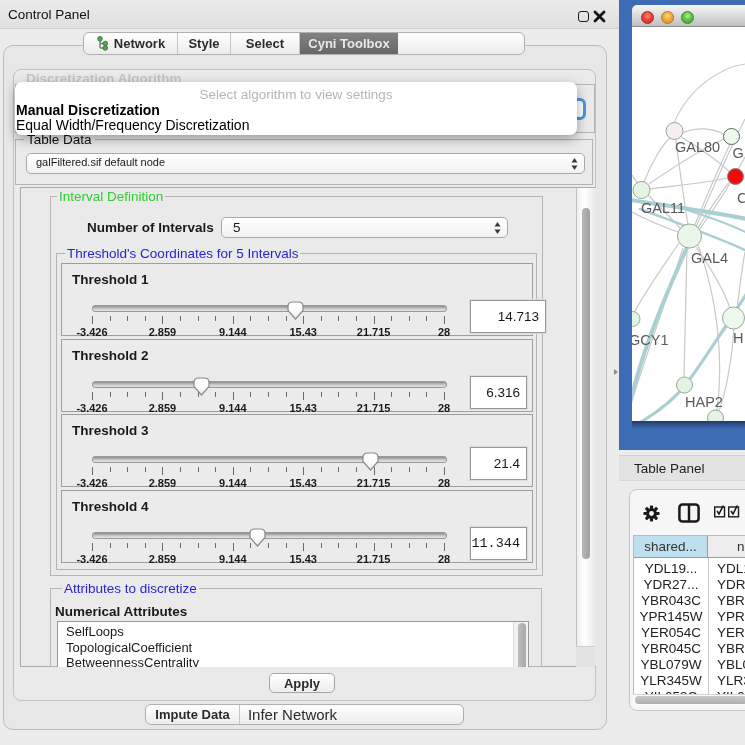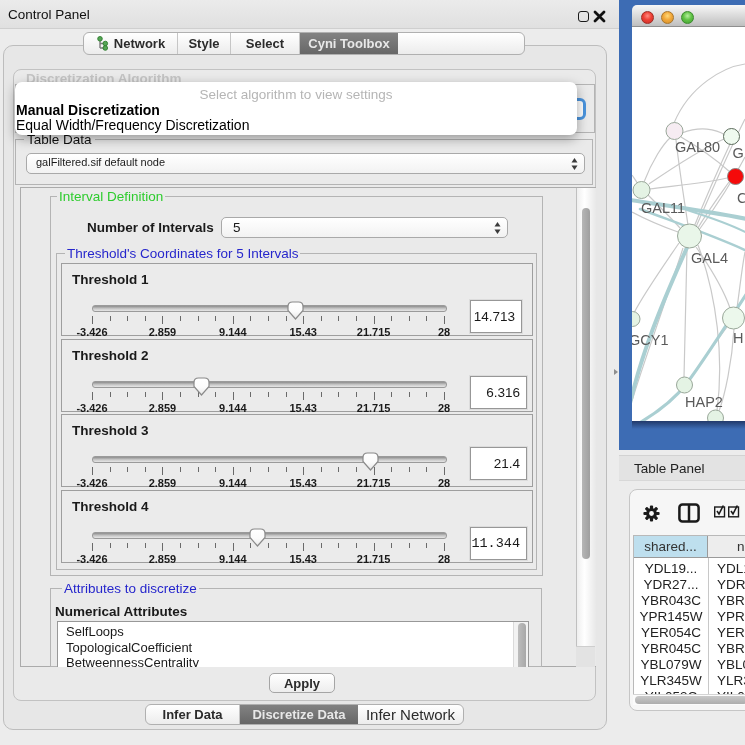--- a/index.html
+++ b/index.html
@@ -112,21 +112,21 @@
       <svg class="abs" style="left:225.2px;top:37px;" width="17" height="19" viewBox="0 0 17 19">
     <defs>
           <linearGradient id="tg263" x1="0" y1="0" x2="0" y2="1">
       <stop offset="0" stop-color="#ffffff"></stop>
             <stop offset="0.55" stop-color="#fbfbfb"></stop>
             <stop offset="1" stop-color="#e8e8e8"></stop>
           </linearGradient>
         </defs>
     <path d="M1 5.5 Q1 1 5.5 1 L11.5 1 Q16 1 16 5.5 L16 9.5 L8.5 18 L1 9.5 Z" fill="url(#tg263)" stroke="#8a8a8a" stroke-width="1.2"></path>
       </svg>
-      <div class="abs" style="left:408px;top:36px;width:52px;height:33px;background:#fff;border:1px solid #979797;box-shadow:0 0 0 1px #dcdcdc;box-sizing:border-box;font-size:13.5px;text-align:right;line-height:31px;padding-right:6px;">14.713</div>
+      <div class="abs" style="left:408px;top:36px;width:76px;height:33px;background:#fff;border:1px solid #979797;box-shadow:0 0 0 1px #dcdcdc;box-sizing:border-box;font-size:13.5px;text-align:right;line-height:31px;padding-right:6px;">14.713</div>
     </div>
     <div class="abs" style="left:61px;top:338.5px;width:472px;height:73px;border:1px solid #9e9e9e;box-sizing:border-box;background:#ebebeb;">
       <div class="abs b" style="left:10px;top:8px;font-size:13.5px;">Threshold 2</div>
       <div class="abs" style="left:30px;top:41px;width:353px;height:5px;border-radius:3px;background:linear-gradient(#8d8d8d,#c9c9c9 55%,#e6e6e6);border:0.5px solid #9a9a9a;"></div>
       <div class="abs" style="left:30.0px;top:52px;width:1px;height:8px;background:#6a6a6a;"></div>
       <div class="abs" style="left:47.6px;top:52px;width:1px;height:5px;background:#6a6a6a;"></div>
       <div class="abs" style="left:65.2px;top:52px;width:1px;height:5px;background:#6a6a6a;"></div>
       <div class="abs" style="left:82.8px;top:52px;width:1px;height:5px;background:#6a6a6a;"></div>
       <div class="abs" style="left:100.4px;top:52px;width:1px;height:8px;background:#6a6a6a;"></div>
       <div class="abs" style="left:118.0px;top:52px;width:1px;height:5px;background:#6a6a6a;"></div>
@@ -258,22 +258,21 @@
   <div class="abs" style="right:2.5px;top:1px;width:8px;height:44px;background:linear-gradient(90deg,#bdbdbd,#a8a8a8);border-radius:4px 4px 0 0;"></div>
 </div>
 
 <div class="abs" style="left:21px;top:667px;width:554px;height:6px;background:#eaeaea;"></div>
 
 <div class="abs" style="left:269px;top:673px;width:66px;height:20px;background:linear-gradient(#ffffff,#ededed);border:1px solid #a5a5a5;border-radius:5px;box-sizing:border-box;text-align:center;">
   <span style="font-size:13px;font-weight:bold;line-height:18px;color:#2b2b2b;">Apply</span>
 </div>
 
 <div class="abs" style="left:145px;top:704px;width:319px;height:21px;background:linear-gradient(#ffffff,#ececec);border:1px solid #b0b0b0;border-radius:6px;box-sizing:border-box;display:flex;overflow:hidden;">
-  <div class="seg" style="width:94px;border-right:1px solid #c6c6c6;font-size:13px;font-weight:bold;color:#2b2b2b;">Infer Data</div>
-  <div class="seg" style="width:118px;background:linear-gradient(#828282,#676767);color:#e8e8e8;font-size:13px;font-weight:bold;">Discretize Data</div>
+  <div class="seg" style="width:94px;border-right:1px solid #c6c6c6;font-size:13px;font-weight:bold;color:#2b2b2b;">Impute Data</div>
   <div class="seg" style="width:105px;font-size:15px;font-weight:normal;color:#2b2b2b;">Infer Network</div>
 </div>
 
 <div class="abs" style="left:614px;top:369px;width:0;height:0;border-top:3px solid transparent;border-bottom:3px solid transparent;border-left:4px solid #8f8f8f;"></div>
 
 <div class="abs" style="left:619px;top:0;width:126px;height:450px;background:#3d6cb4;"></div>
 <div class="abs" style="left:632px;top:5px;width:113px;height:22px;background:linear-gradient(#f7f7f7,#bfbfbf);border-bottom:1px solid #8f8f8f;border-top-left-radius:5px;box-sizing:border-box;"></div>
 
 <div class="abs" style="left:641px;top:11px;width:11px;height:11px;border-radius:50%;background:radial-gradient(circle at 50% 35%, #ff8a80 0%, #ee4035 45%, #c62f27 100%);border:0.5px solid #9e2b24;"></div>
 <div class="abs" style="left:661px;top:11px;width:11px;height:11px;border-radius:50%;background:radial-gradient(circle at 50% 35%, #ffd97a 0%, #f2a83a 45%, #d08c27 100%);border:0.5px solid #a8752a;"></div>

